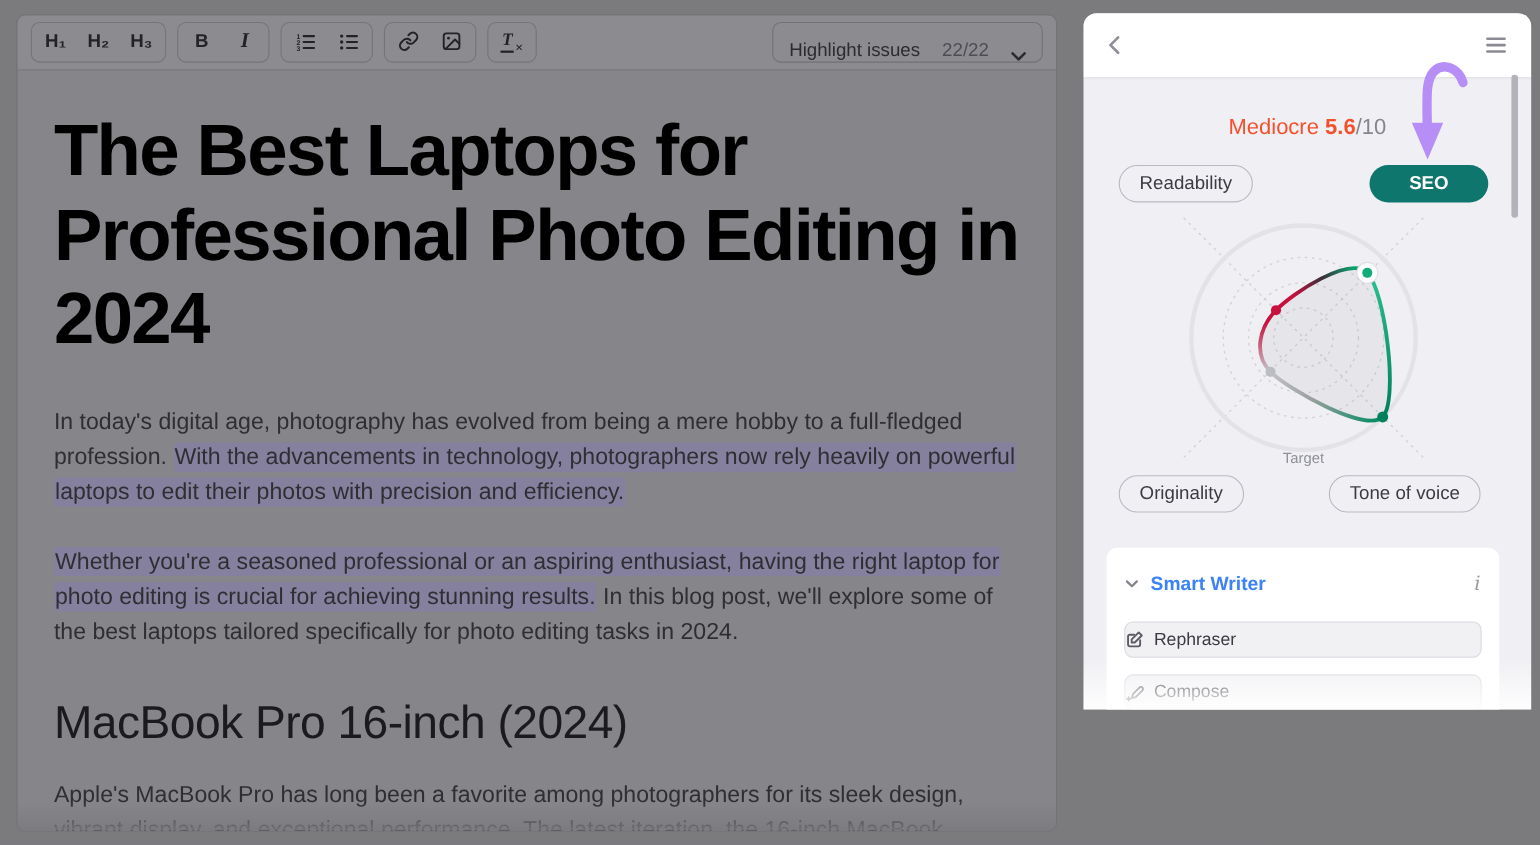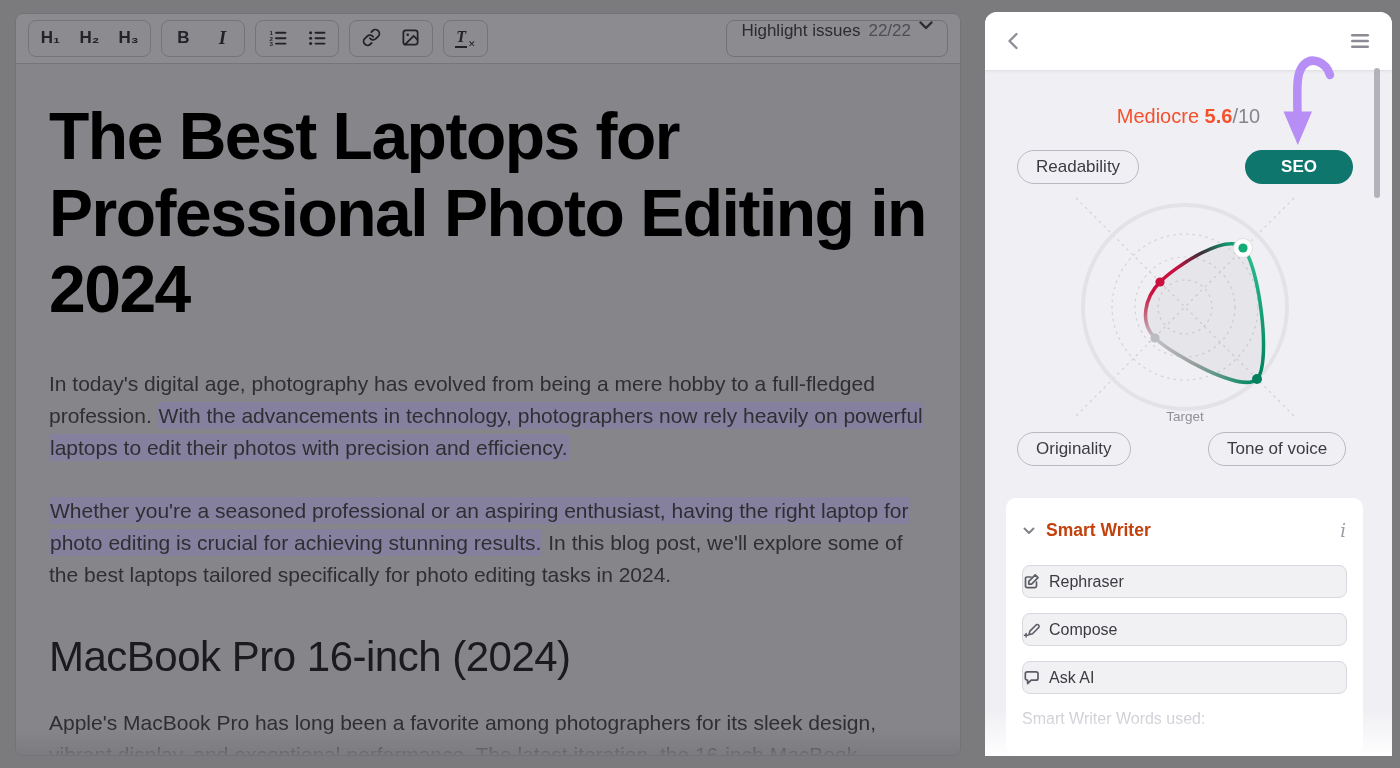--- a/index.html
+++ b/index.html
@@ -28,21 +28,21 @@
   }
   .tb-btn.italic{font-family:"Liberation Serif","DejaVu Serif",serif;font-style:italic;font-size:19px;}
   .tb-btn svg{display:block;}
   .tx-t{
     font-family:"Liberation Serif","DejaVu Serif",serif;font-style:italic;font-weight:700;
     font-size:16px;border-bottom:2px solid #232227;padding:0 1px 1px 1px;line-height:14px;
   }
   .tx-x{font-size:9px;font-weight:800;margin-left:1px;vertical-align:-5px;}
   .hl-box{
     margin-left:auto;border:1px solid #727176;border-radius:8px;height:37px;
-    display:flex;align-items:flex-start;padding:0 14px;gap:8px;
+    display:flex;align-items:flex-end;padding:0 14px;gap:20px;
     font-size:17px;color:#2c2b30;box-sizing:border-box;cursor:pointer;
   }
   .hl-count{color:#4e4d54;}
   .doc{padding:20px 33px 0;position:relative;}
   .doc-title{
     font-size:66px;font-weight:700;color:#000000;line-height:1.16;
     letter-spacing:-1.5px;margin:14px 0 40px;
   }
   .doc-title span{display:block;}
   .doc p{font-size:21px;line-height:32px;color:#2f2e33;margin:0 0 31px;}
@@ -51,21 +51,21 @@
     box-decoration-break:clone;-webkit-box-decoration-break:clone;
   }
   .doc-h2{font-size:42px;font-weight:400;color:#1b1a1e;letter-spacing:-0.5px;margin:42px 0 26px;}
   .editor-fade{
     position:absolute;left:0;right:0;bottom:0;height:26px;
     background:linear-gradient(rgba(134,133,137,0), rgba(123,122,126,0.9));
     pointer-events:none;
   }
   
   .panel{
-    position:absolute;left:985px;top:12px;width:407px;height:744px;
+    position:absolute;left:985px;top:12px;width:407px;height:633px;
     background:#f0f0f4;border-radius:12px 12px 0 0;overflow:hidden;box-sizing:border-box;
   }
   .panel-header{
     position:absolute;top:0;left:0;right:0;height:58px;background:#ffffff;
     box-shadow:0 1px 3px rgba(40,40,60,0.10);
     display:flex;align-items:center;justify-content:space-between;
     padding:0 22px;z-index:2;box-sizing:border-box;
   }
   .icon-btn{cursor:pointer;display:flex;align-items:center;}
   .score-row{
@@ -89,21 +89,21 @@
   .arrow-svg{position:absolute;left:0;top:0;z-index:3;pointer-events:none;}
   .scroll-thumb{
     position:absolute;left:389px;top:56px;width:6px;height:130px;
     border-radius:3px;background:#b2b2bb;z-index:4;cursor:pointer;
   }
   .card{
     position:absolute;left:21px;top:486px;width:357px;height:258px;
     background:#ffffff;border-radius:10px;box-sizing:border-box;z-index:1;
   }
   .card-header{display:flex;align-items:center;padding:22px 17px 0;margin-bottom:24px;}
-  .card-title{font-size:17.5px;font-weight:700;color:#c2410c;margin-left:11px;}
+  .card-title{font-size:17.5px;font-weight:700;color:#3b82f6;margin-left:11px;}
   .info-i{
     margin-left:auto;font-family:"DejaVu Serif","Liberation Serif",serif;
     font-style:italic;font-size:18px;color:#9b9ba3;cursor:pointer;line-height:1;
   }
   .sw-btn{
     margin:0 16px 15px;height:33px;border:1px solid #d8d8df;border-radius:8px;
     background:#f1f1f4;display:flex;align-items:center;justify-content:flex-start;gap:9px;
     font-size:16px;color:#3a3a41;cursor:pointer;box-sizing:border-box;
   }
   .words-used{margin:16px 16px 0;font-size:16px;color:#c9c9d1;}

